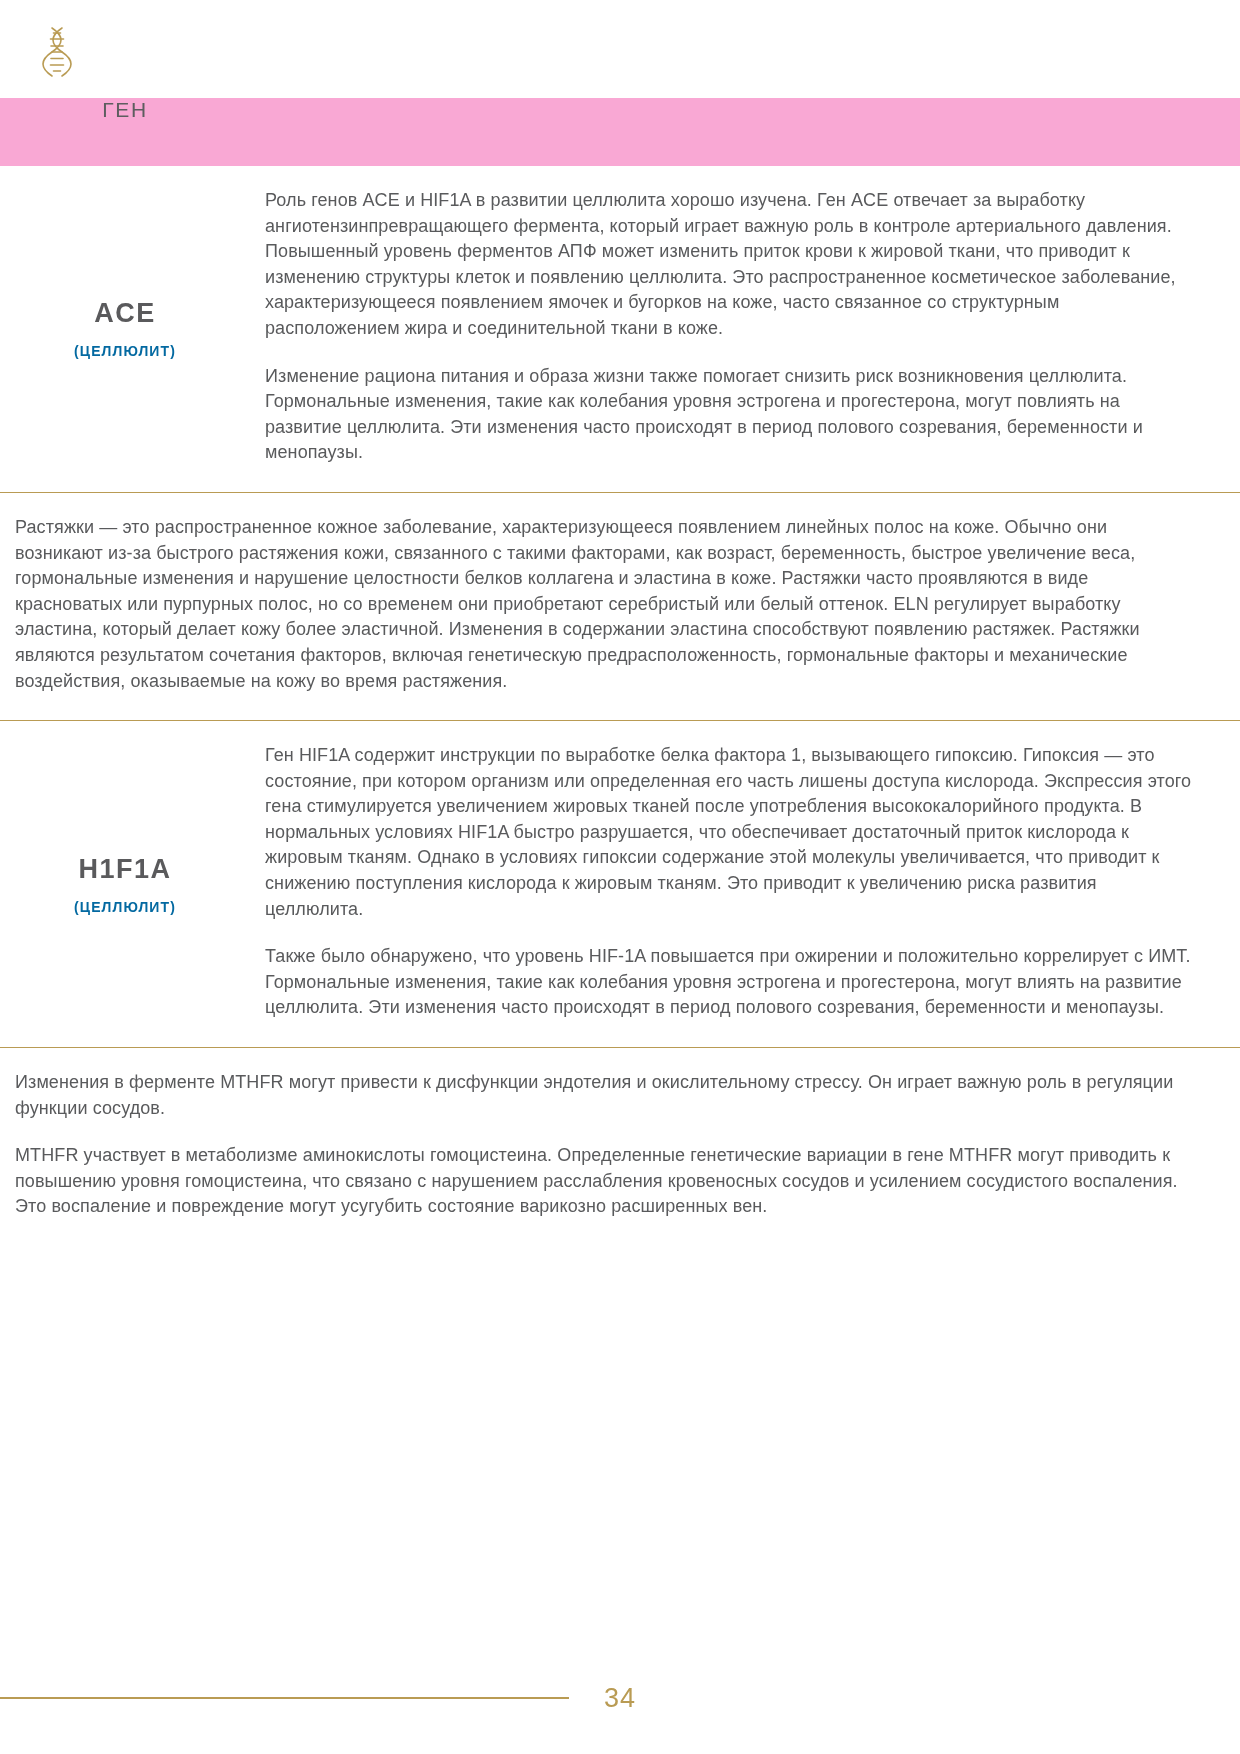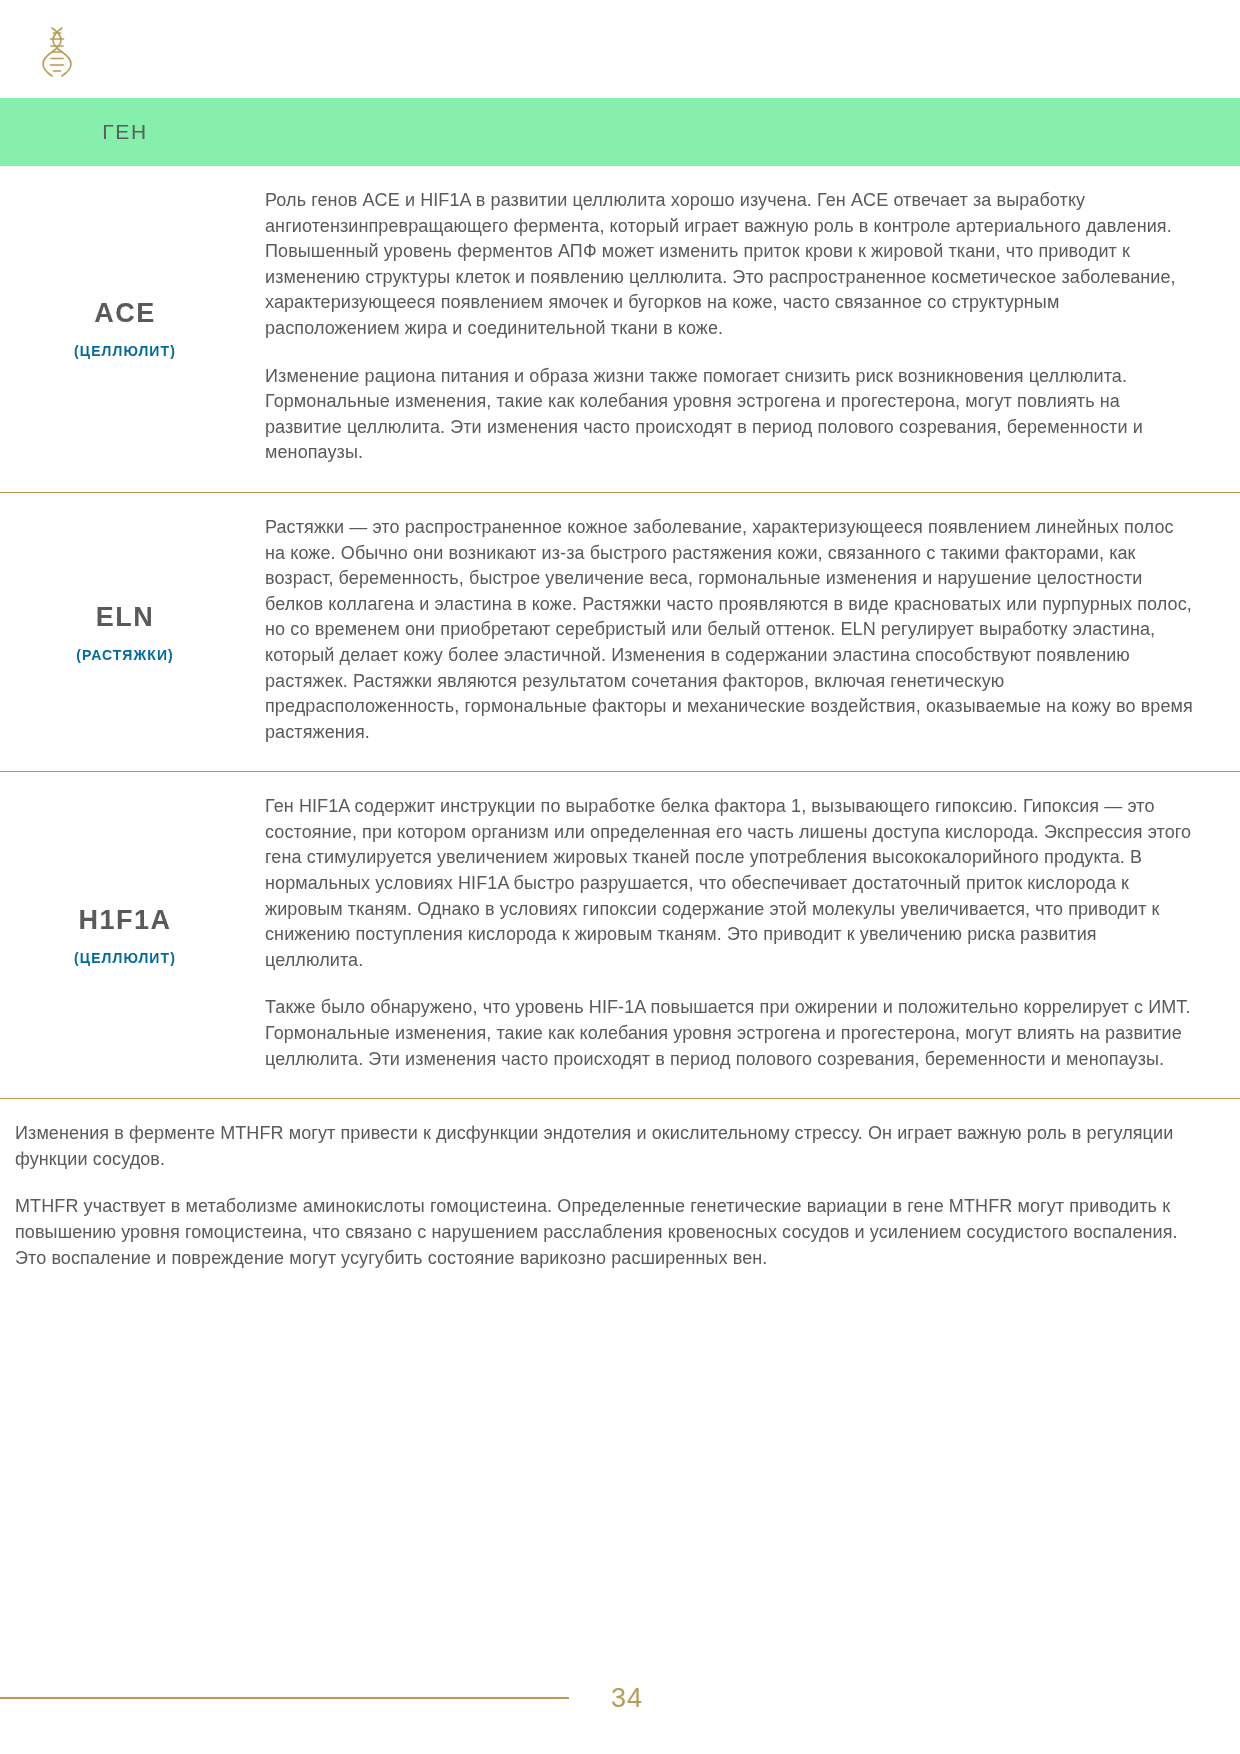--- a/index.html
+++ b/index.html
@@ -31,23 +31,23 @@
     height: 60px;
   }
 
   
   .table-header {
     position: absolute;
     top: 98px;
     left: 0;
     width: 1240px;
     height: 68px;
-    background: #86efac;
-    display: flex;
-    align-items: center;
+    background: #f9a8d4;
+    display: flex;
+    align-items: flex-start;
   }
   .th-gene {
     width: 250px;
     text-align: center;
     font-size: 21px;
     letter-spacing: 1.6px;
     color: #5d5d5f;
     font-weight: 400;
   }
   .th-desc {
@@ -132,21 +132,21 @@
     flex: 1;
     margin-right: 28px;
     margin-left: 0;
   }
   .footer-page {
     font-size: 27px;
     color: #b99b53;
     letter-spacing: 1px;
     font-weight: 400;
     min-width: 46px;
-    text-align: right;
+    text-align: center;
   }
   .footer-spacer {
     flex: 1;
     margin-left: 28px;
   }
 </style>
 </head>
 <body>
 
 <div class="page">
@@ -178,24 +178,20 @@
         <div class="gene-name">ACE</div>
         <div class="gene-sub">(ЦЕЛЛЮЛИТ)</div>
       </div>
       <div class="desc-cell">
         <p>Роль генов ACE и HIF1A в развитии целлюлита хорошо изучена. Ген ACE отвечает за выработку ангиотензинпревращающего фермента, который играет важную роль в контроле артериального давления. Повышенный уровень ферментов АПФ может изменить приток крови к жировой ткани, что приводит к изменению структуры клеток и появлению целлюлита. Это распространенное косметическое заболевание, характеризующееся появлением ямочек и бугорков на коже, часто связанное со структурным расположением жира и соединительной ткани в коже.</p>
         <p>Изменение рациона питания и образа жизни также помогает снизить риск возникновения целлюлита. Гормональные изменения, такие как колебания уровня эстрогена и прогестерона, могут повлиять на развитие целлюлита. Эти изменения часто происходят в период полового созревания, беременности и менопаузы.</p>
       </div>
     </div>
 
     <div class="row">
-      <div class="gene-cell">
-        <div class="gene-name">ELN</div>
-        <div class="gene-sub">(РАСТЯЖКИ)</div>
-      </div>
       <div class="desc-cell">
         <p>Растяжки — это распространенное кожное заболевание, характеризующееся появлением линейных полос на коже. Обычно они возникают из-за быстрого растяжения кожи, связанного с такими факторами, как возраст, беременность, быстрое увеличение веса, гормональные изменения и нарушение целостности белков коллагена и эластина в коже. Растяжки часто проявляются в виде красноватых или пурпурных полос, но со временем они приобретают серебристый или белый оттенок. ELN регулирует выработку эластина, который делает кожу более эластичной. Изменения в содержании эластина способствуют появлению растяжек. Растяжки являются результатом сочетания факторов, включая генетическую предрасположенность, гормональные факторы и механические воздействия, оказываемые на кожу во время растяжения.</p>
       </div>
     </div>
 
     <div class="row">
       <div class="gene-cell">
         <div class="gene-name">H1F1A</div>
         <div class="gene-sub">(ЦЕЛЛЮЛИТ)</div>
       </div>

